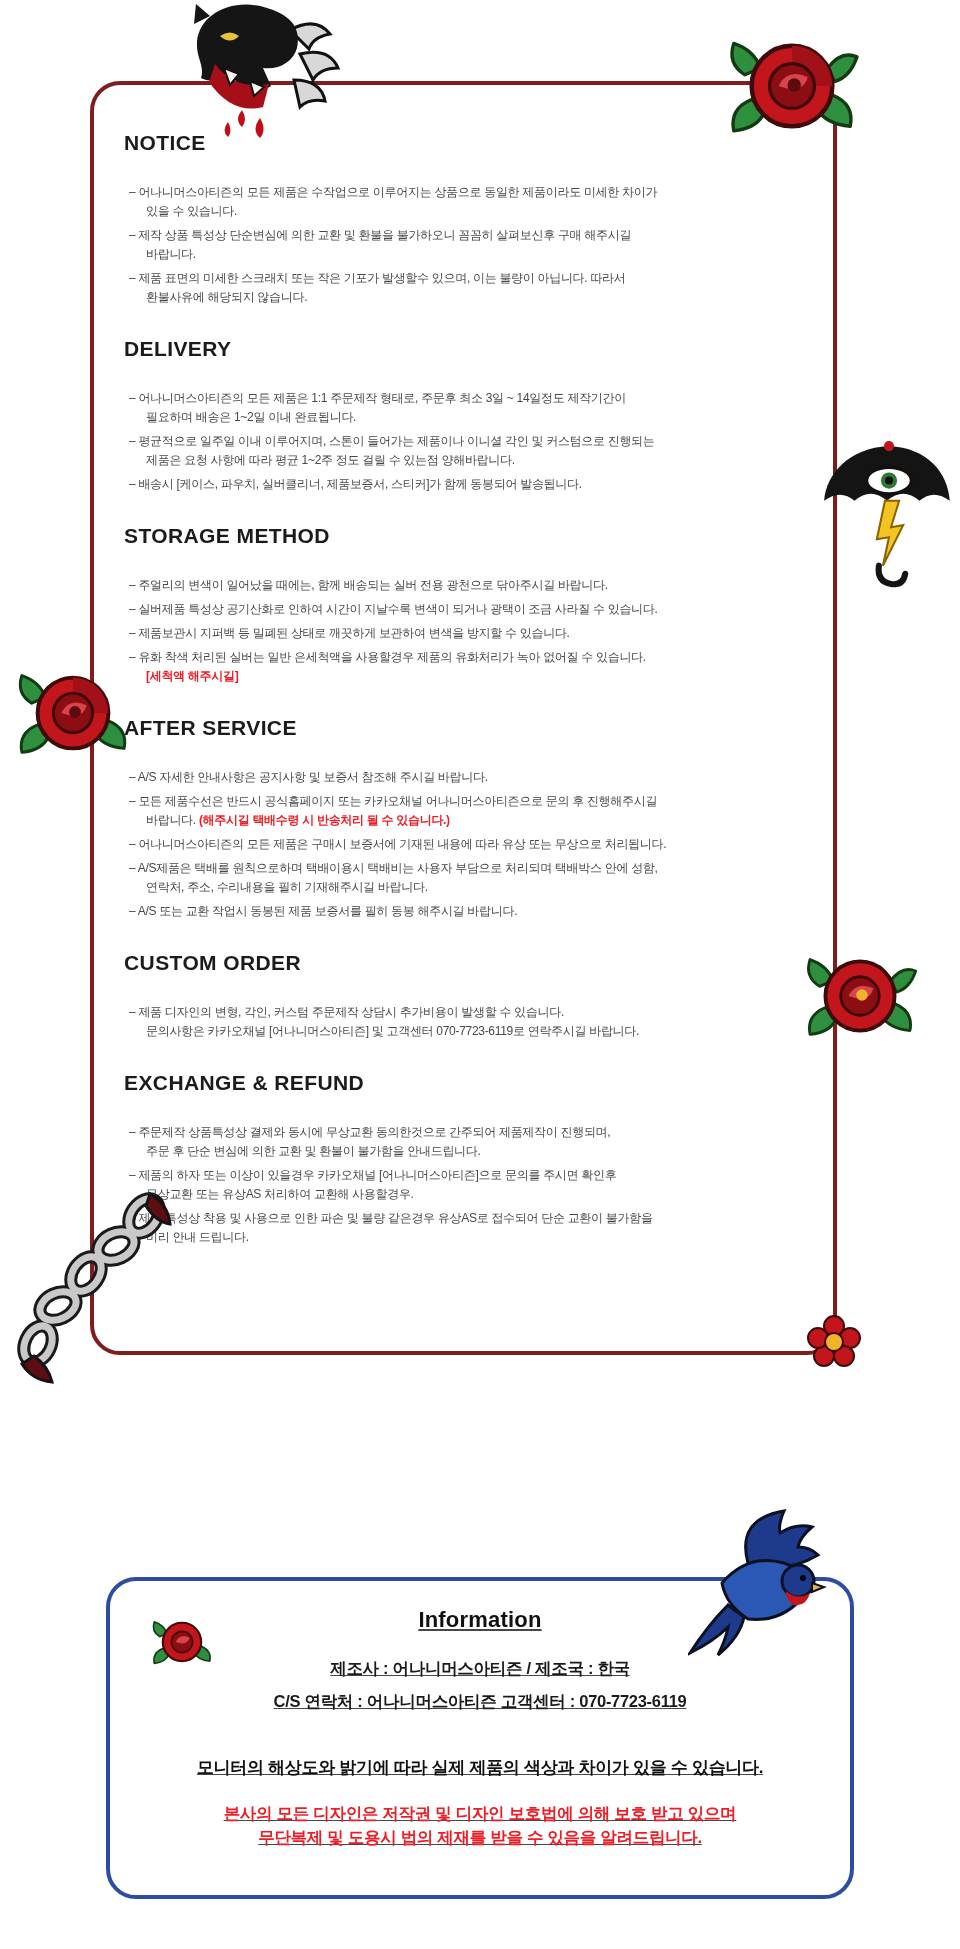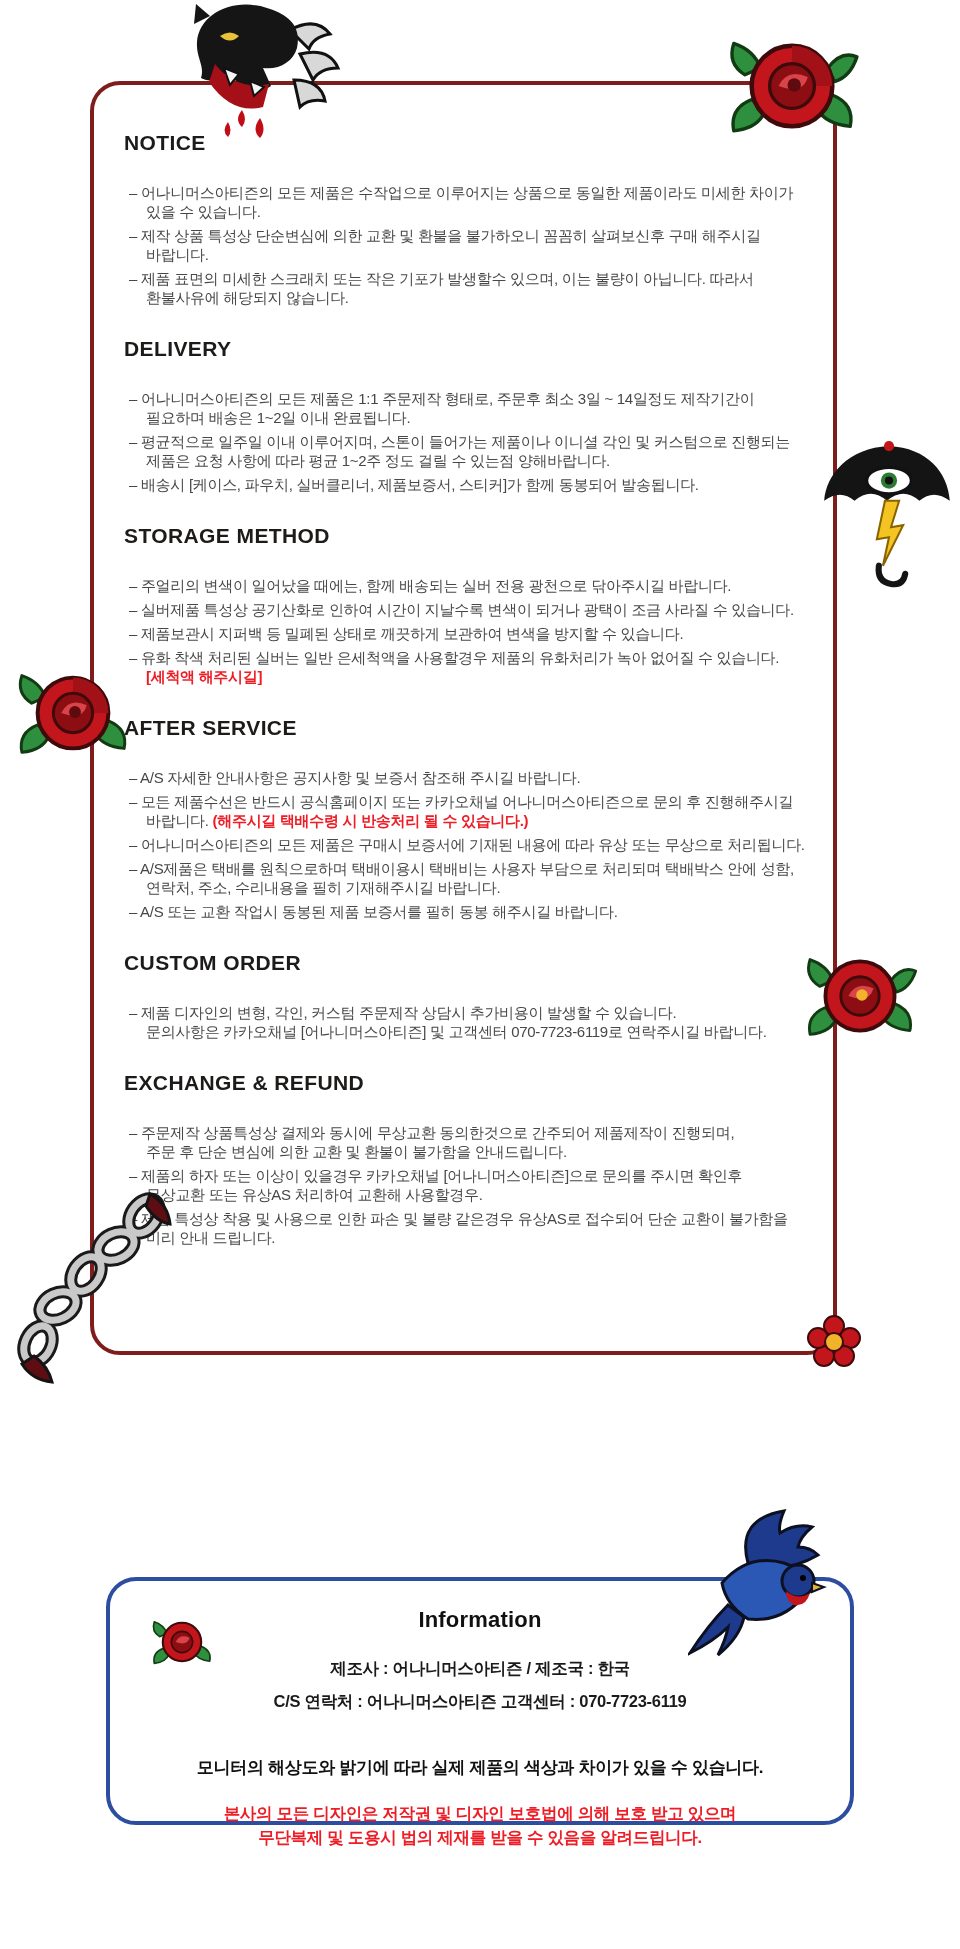--- a/index.html
+++ b/index.html
@@ -18,39 +18,40 @@
     border:4px solid #7f1d1d;
     border-radius:30px;
     box-sizing:border-box;
     padding:46px 16px 0 30px;
     background:transparent;
     z-index:1;
   }
   .info-box{
     position:absolute;
     left:106px;top:1577px;
-    width:748px;height:248px;
+    width:748px;height:322px;
     border:4px solid #2c4da0;
     border-radius:30px;
     box-sizing:border-box;
     text-align:center;
     padding-top:26px;
     z-index:1;
+    text-decoration:underline;
   }
   h2.sec-heading{
     font-size:21px;
     font-weight:700;
     color:#1d1b19;
     letter-spacing:.4px;
     margin:0 0 28px 0;
   }
   .section{margin-bottom:30px;}
   .bullets{margin-left:5px;}
   .bullet{
-    font-size:15px;
+    font-size:12px;
     line-height:19px;
     letter-spacing:-.3px;
     margin-bottom:5px;
     padding-left:17px;
     text-indent:-17px;
     white-space:pre-line;
   }
   .bullet.rich{white-space:normal;}
   .red{color:#ee1c25;font-weight:700;}
   .info-title{

